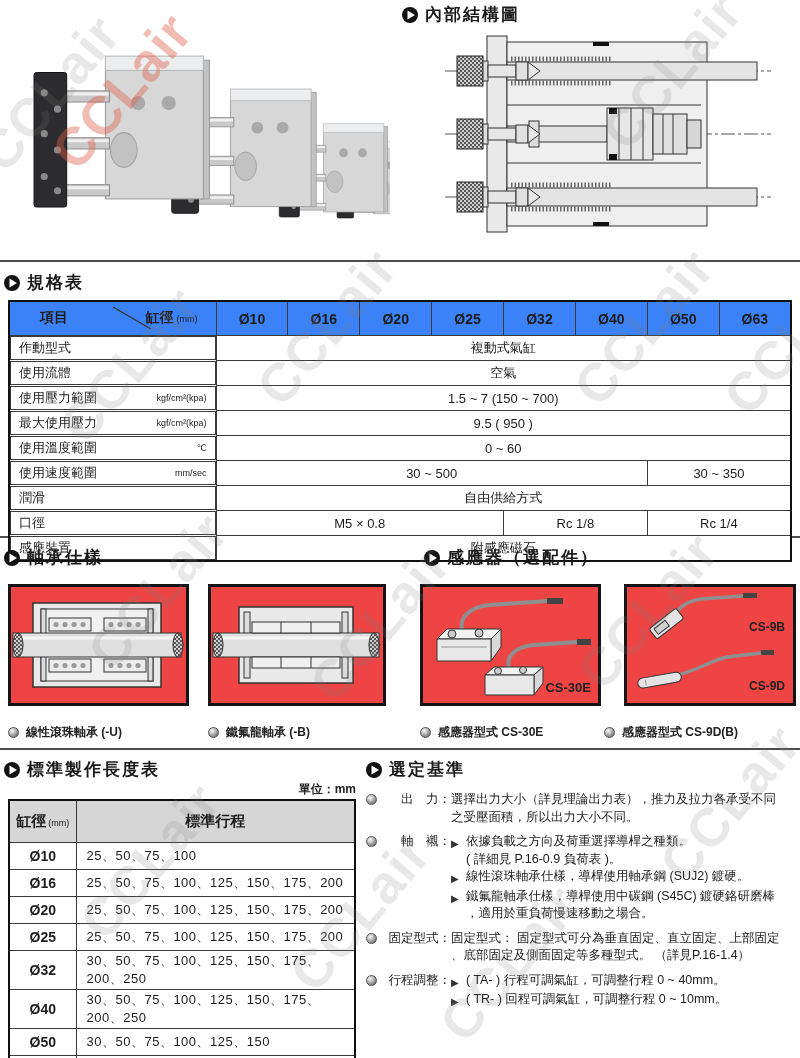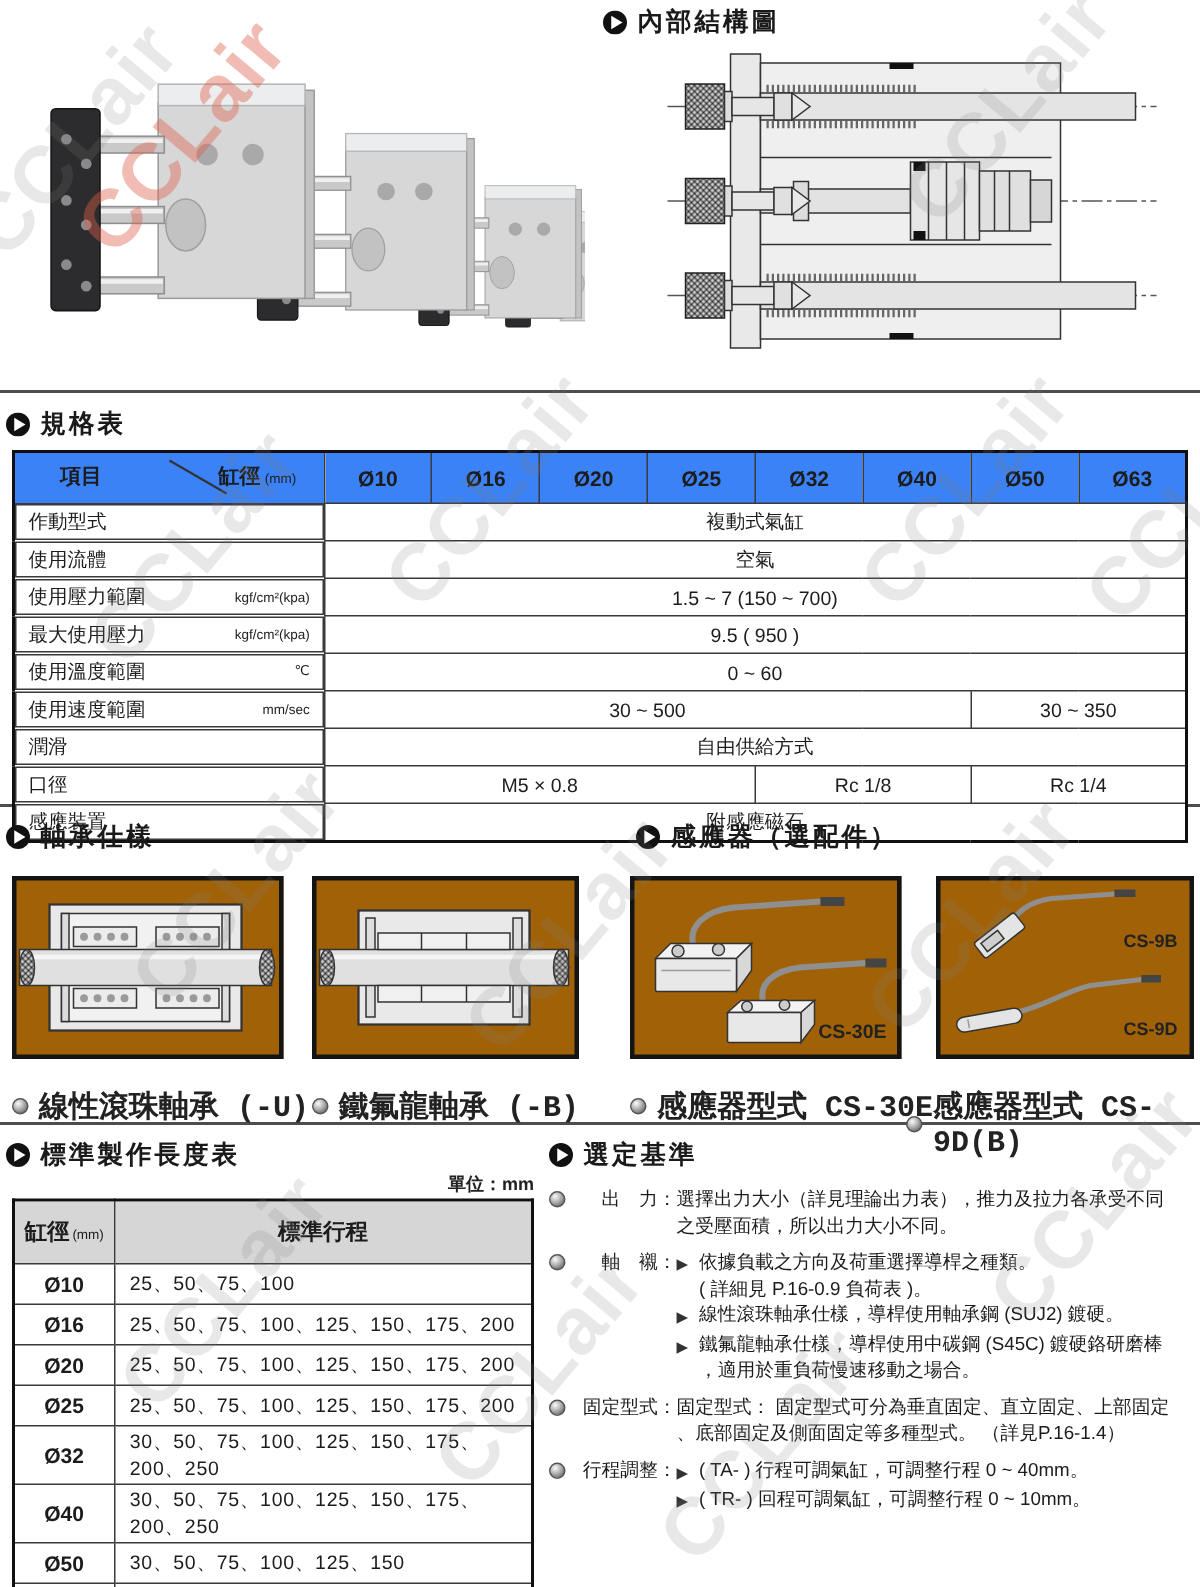--- a/index.html
+++ b/index.html
@@ -45,26 +45,26 @@
   #stroke-table thead th small{font-size:9px;font-weight:normal;margin-left:2px;}
   #stroke-table tbody td{height:24px;}
   #stroke-table td.bore{font-weight:bold;text-align:center;font-size:14px;}
   #stroke-table td.strokes{padding-left:10px;letter-spacing:0.5px;}
 
   
   .unit-note{position:absolute;left:8px;top:781px;width:348px;text-align:right;
              font-size:12px;font-weight:bold;color:#222;z-index:2;}
 
   
-  .imgbox{position:absolute;border:3px solid #141414;background:#a16207;z-index:2;}
+  .imgbox{position:absolute;border:3px solid #141414;background:#ef4444;z-index:2;}
   .imgbox svg{display:block;}
 
   
-  .caption{position:absolute;display:flex;align-items:center;gap:7px;font-size:20px;
-           font-weight:bold;color:#222;z-index:2;font-family:Liberation Mono, monospace;}
+  .caption{position:absolute;display:flex;align-items:center;gap:7px;font-size:12px;
+           font-weight:bold;color:#222;z-index:2;}
   .sphere{display:inline-block;width:11px;height:11px;border-radius:50%;flex:0 0 11px;
           background:radial-gradient(circle at 35% 30%, #fafafa 0%, #b9b9b9 40%, #4c4c4c 100%);
           border:1px solid #555;box-sizing:border-box;}
 
   
   #crit-list{position:absolute;left:366px;top:791px;width:432px;font-size:12.5px;
              line-height:17.5px;z-index:2;}
   .crit-item{display:flex;margin-bottom:7px;}
   .crit-item .sphere{margin-top:3px;}
   .crit-label{flex:0 0 67px;padding-left:7px;white-space:nowrap;text-align:right;}

